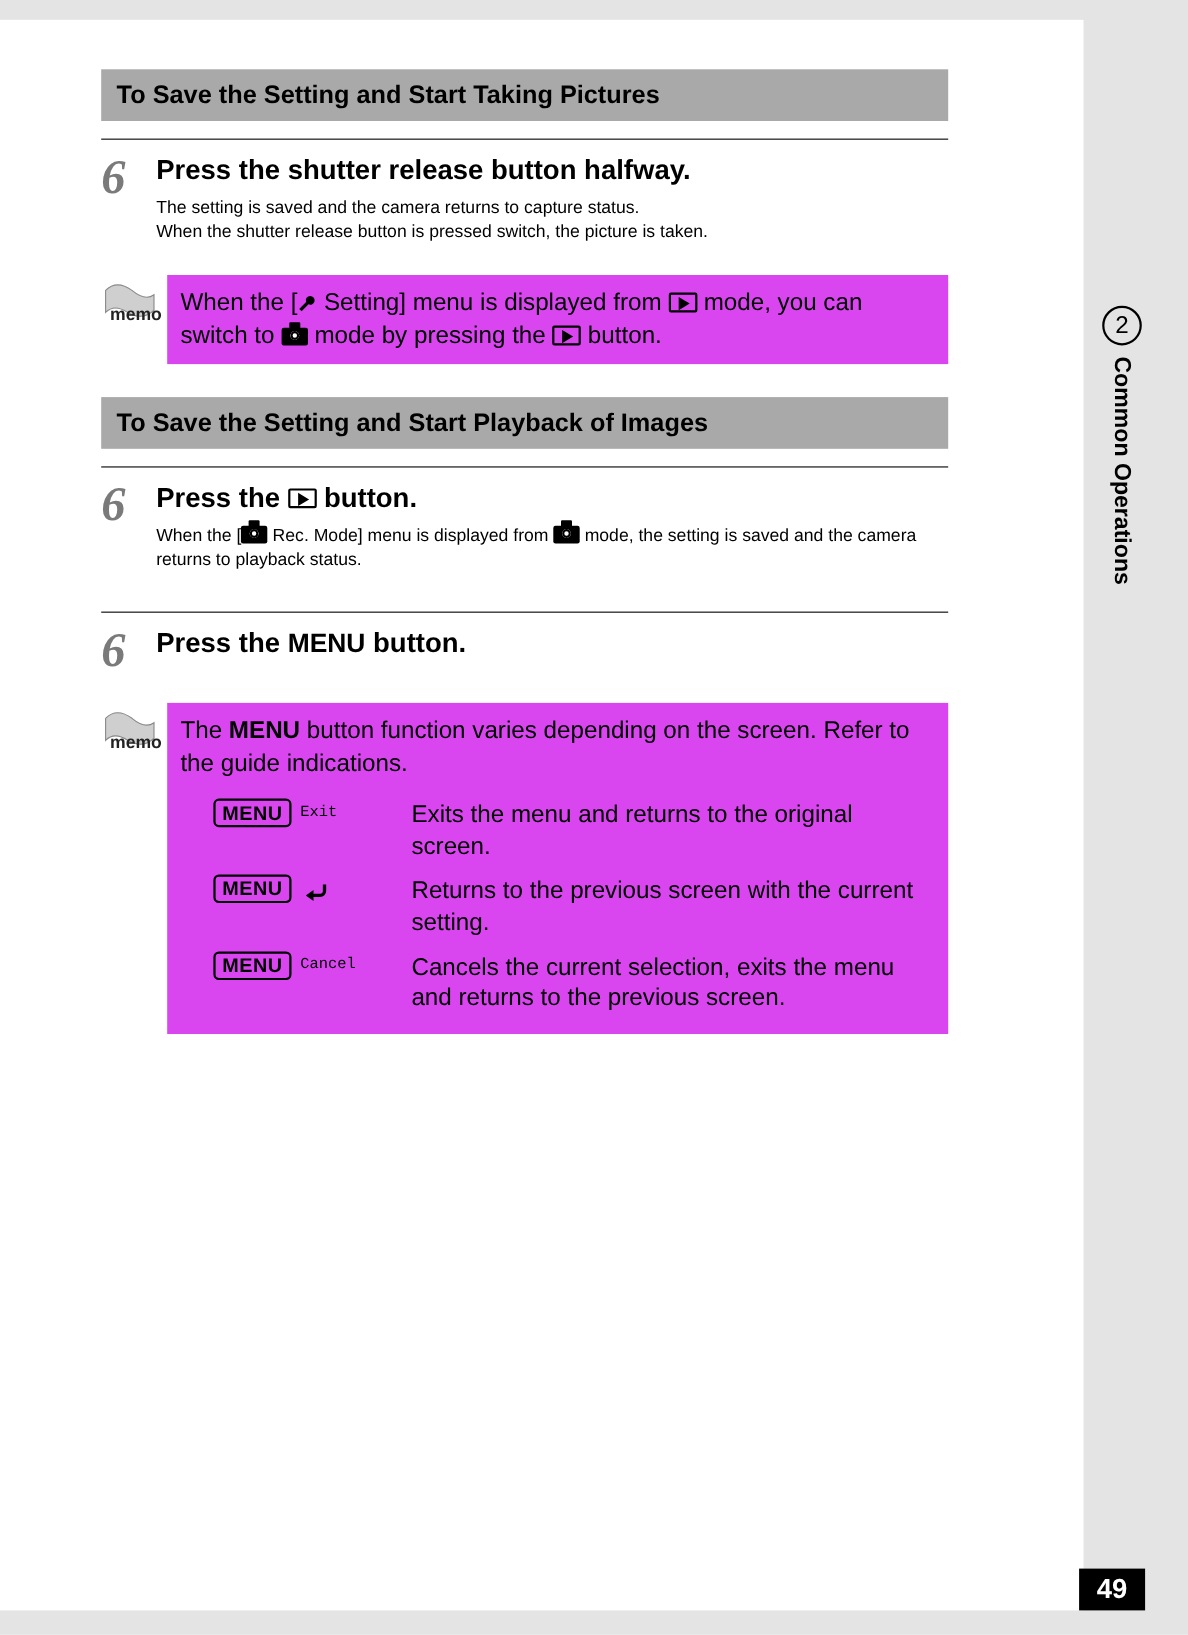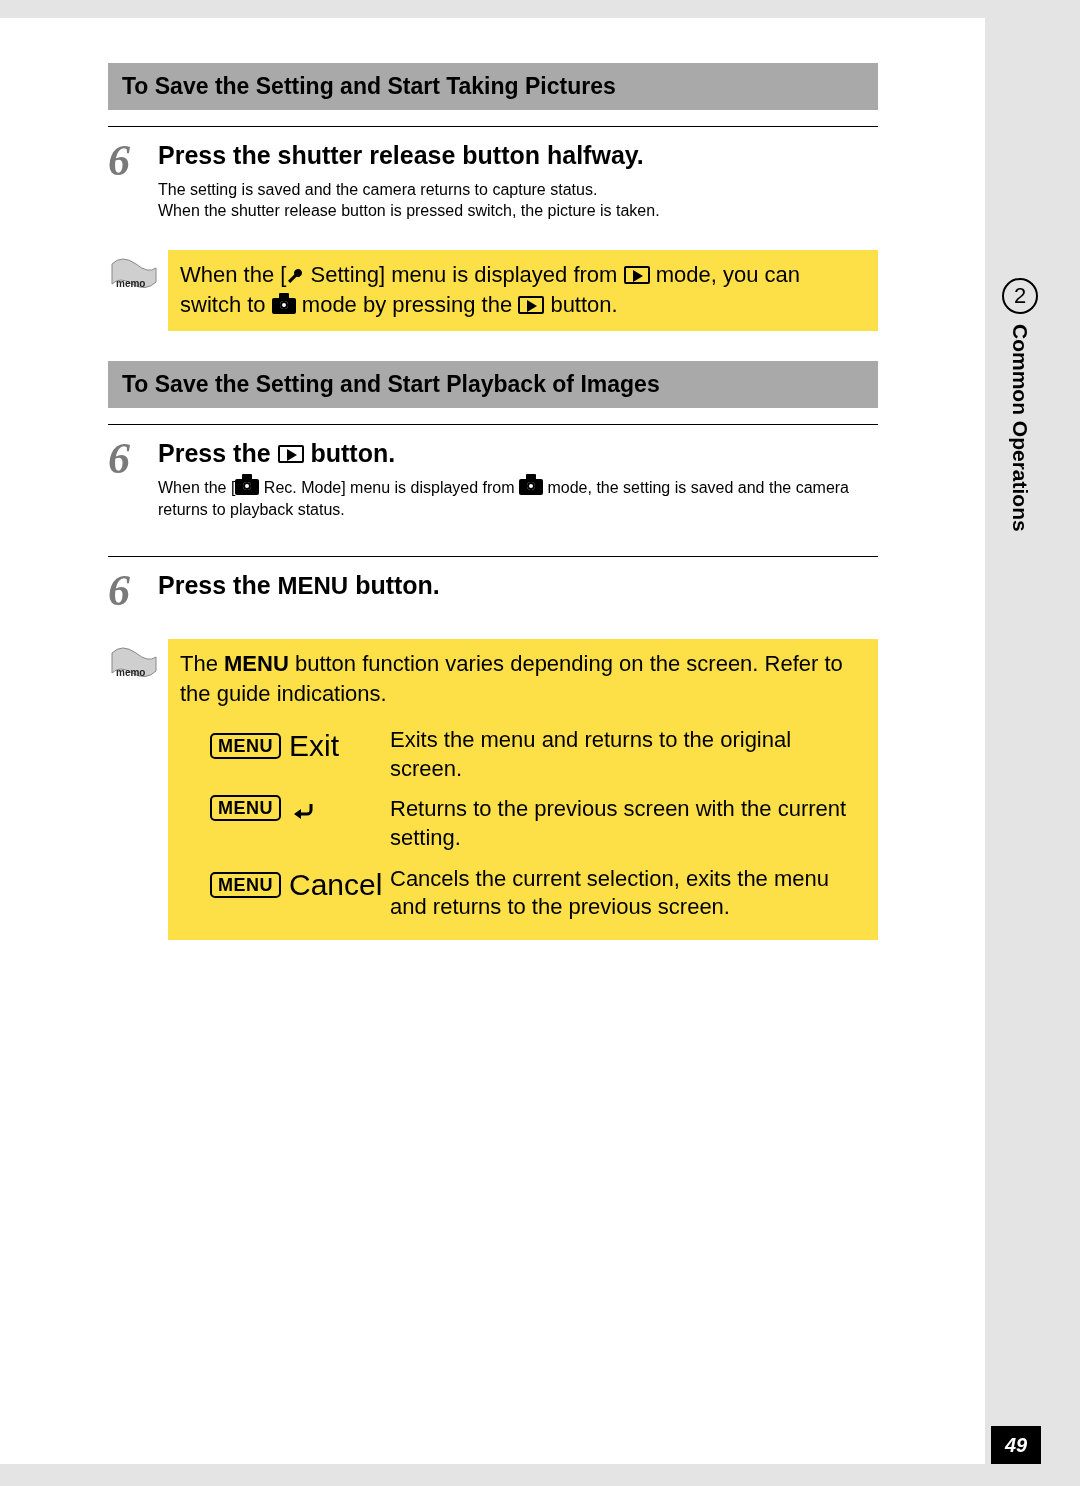--- a/index.html
+++ b/index.html
@@ -3,21 +3,21 @@
 <meta charset="utf-8">
 <style>
   * { box-sizing: border-box; margin: 0; padding: 0; }
   html, body { width: 1080px; height: 1486px; background: #e4e4e4; font-family: Arial, Helvetica, sans-serif; color: #000; }
   .page {
     position: absolute;
     top: 18px; left: 0;
     width: 985px; height: 1446px;
     background: #fff;
   }
-  .content { position: relative; padding: 45px 5px 0 92px; width: 100%; margin-left: 16px; }
+  .content { position: relative; padding: 45px 5px 0 92px; width: 100%; }
   .gray-bar {
     background: #a9a9a9;
     color: #000;
     font-weight: bold;
     font-size: 23px;
     padding: 10px 12px 10px 14px;
     width: 770px;
     margin-bottom: 16px;
   }
   .step-block { width: 770px; border-top: 1px solid #000; padding-top: 12px; margin-bottom: 28px; }
@@ -38,26 +38,26 @@
   .step-text { font-size: 16px; line-height: 1.35; margin-top: 6px; }
   .memo-block { width: 770px; display: flex; align-items: flex-start; margin-bottom: 30px; }
   .memo-icon {
     width: 52px; flex: 0 0 52px; margin-right: 8px; margin-top: 6px;
   }
   .memo-swoosh {
     width: 52px; height: 42px; position: relative;
   }
   .memo-swoosh svg { width: 52px; height: 42px; }
   .memo-label {
-    font-size: 10px; font-weight: bold; text-align: center;
+    font-size: 16px; font-weight: bold; text-align: center;
     position: absolute; left: 8px; top: 22px; color: #222;
   }
   .memo-box {
     flex: 1;
-    background: #fde047;
+    background: #d946ef;
     padding: 10px 12px 12px 12px;
     font-size: 22px;
     line-height: 1.35;
   }
   .icon-play-rect {
     display:inline-block; width:26px; height:18px; border:2px solid #000; border-radius:2px; position:relative; vertical-align:-2px;
   }
   .icon-play-rect::after{
     content:""; position:absolute; left:7px; top:2px;
     border-left:10px solid #000; border-top:6px solid transparent; border-bottom:6px solid transparent;
@@ -78,21 +78,21 @@
   .icon-wrench svg { width:18px; height:18px; }
   .menu-btn {
     display:inline-block; border:2px solid #000; border-radius:5px; padding:0 6px;
     font-weight:bold; font-size:18px; letter-spacing:0.5px; vertical-align:2px; line-height:22px;
     font-family: Arial, sans-serif;
   }
   .menu-word { font-weight: bold; font-size: 24px; font-family: Arial, sans-serif; }
   .menu-table { margin-top: 12px; }
   .menu-table-row { display:flex; align-items:flex-start; padding: 6px 0; }
   .mt-col1 { width: 210px; display:flex; align-items:center; gap:8px; padding-left:30px; }
-  .mt-col1 .lbl { font-size:30px; }
+  .mt-col1 .lbl { font-size:14px;font-family:Liberation Mono, monospace; }
   .mt-col2 { flex:1; font-size:22px; line-height:1.3; }
   .icon-return { display:inline-block; width:28px; height:20px; }
   .icon-return svg { width:28px; height:20px; }
 
   
   .side-tab {
     position: absolute;
     top: 260px; right: -56px;
     width: 42px;
     text-align: center;
@@ -102,23 +102,23 @@
     margin: 0 auto 10px auto; display:flex; align-items:center; justify-content:center;
     font-size:22px; font-weight:normal;
   }
   .side-text {
     writing-mode: vertical-rl;
     font-weight: bold; font-size: 21px;
     margin: 0 auto;
   }
   .page-num-box {
     position:absolute; bottom:0; right:-56px;
-    width:50px; height:38px; background:#000; color:#fff;
+    width:60px; height:38px; background:#000; color:#fff;
     display:flex; align-items:center; justify-content:center;
-    font-weight:bold; font-size:20px;font-style:italic;
+    font-weight:bold; font-size:25px;
   }
 </style>
 </head>
 <body>
 
 <div class="page">
   <div class="content">
 
     <div class="gray-bar">To Save the Setting and Start Taking Pictures</div>
 

